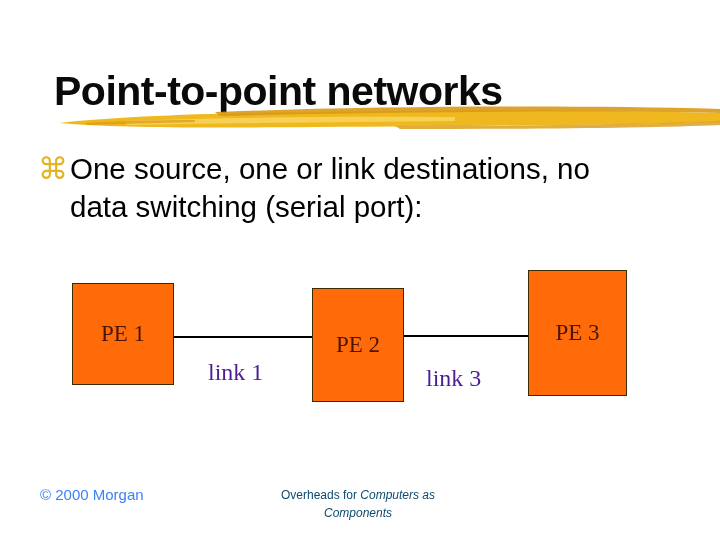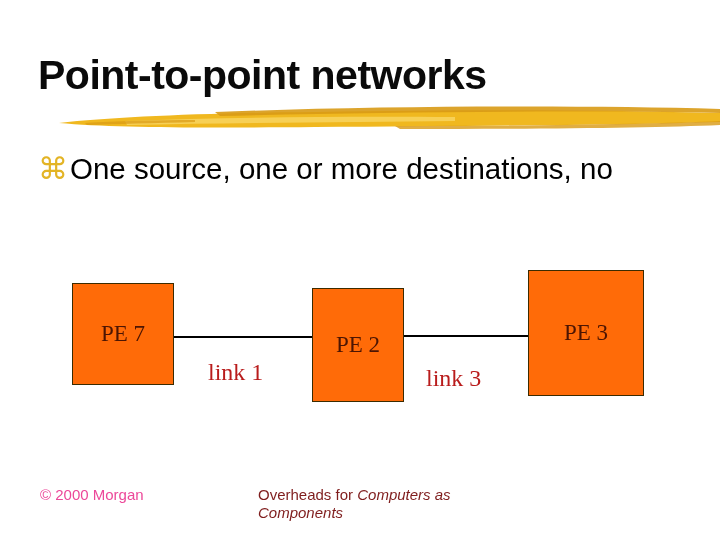--- a/index.html
+++ b/index.html
@@ -10,21 +10,21 @@
     background: #ffffff;
     overflow: hidden;
     font-family: "Liberation Sans", "DejaVu Sans", sans-serif;
   }
 
   
   .title {
     position: absolute;
     left: 38px;
     top: 52px;
-    margin: 0;
+    margin: 16px;
     font-size: 41px;
     font-weight: bold;
     color: #0a0a0a;
     letter-spacing: -0.5px;
     white-space: nowrap;
   }
 
   
   .brush {
     position: absolute;
@@ -61,65 +61,66 @@
     position: absolute;
     background: #FF6B08;
     border: 1px solid #3B2B00;
     display: flex;
     align-items: center;
     justify-content: center;
     box-sizing: border-box;
   }
   .node-pe1 { left: 72px;  top: 283px; width: 102px; height: 102px; }
   .node-pe2 { left: 312px; top: 288px; width: 92px;  height: 114px;  }
-  .node-pe3 { left: 528px; top: 270px; width: 116px; height: 126px; }
+  .node-pe3 { left: 528px; top: 270px; width: 99px; height: 126px; }
   .node-label {
     font-family: "Liberation Serif", "DejaVu Serif", serif;
     font-size: 23px;
     color: #4C1503;
   }
 
   
   .wire {
     position: absolute;
     height: 2px;
     background: #000000;
   }
   .wire-1 { left: 174px; top: 336px; width: 138px; }
   .wire-2 { left: 404px; top: 335px; width: 124px; }
 
   
   .link-label {
     position: absolute;
     font-family: "Liberation Serif", "DejaVu Serif", serif;
     font-size: 24px;
-    color: #b91c1c;
+    color: #4c1d95;
     white-space: nowrap;
   }
   .link-label-1 { left: 208px; top: 359px; }
   .link-label-2 { left: 426px; top: 365px; }
 
   
   .footer-left {
     position: absolute;
     left: 40px;
     top: 486px;
     font-size: 15px;
     line-height: 18px;
-    color: #ec4899;
+    color: #3b82f6;
   }
   .footer-left span { display: block; }
   .footer-center {
     position: absolute;
     left: 258px;
     top: 486px;
     width: 200px;
-    font-size: 15px;
+    text-align: center;
+    font-size: 12px;
     line-height: 18px;
-    color: #7f1d1d;
+    color: #0c4a6e;
   }
   .footer-center em { font-style: italic; }
 </style>
 </head>
 <body>
 
 <div class="slide">
 
   <h1 class="title">Point-to-point networks</h1>
 
@@ -127,29 +128,30 @@
     <path fill="#F0B81F" d="M4,24 C60,18 150,14 260,13 C420,10 560,11 665,14 L665,23 C560,26 420,27 260,28 C150,29 60,29 4,24 Z"></path>
     <path fill="#D89A15" opacity="0.9" d="M160,13 C320,7 520,6 665,10 L665,14 C520,11 330,13 165,17 Z"></path>
     <path fill="#D89A15" opacity="0.8" d="M340,27 C480,27 600,25 665,22 L665,26 C600,29 480,30 345,30 Z"></path>
     <path fill="#F7D35C" opacity="0.9" d="M70,22 C180,18 300,17 400,18 L400,22 C300,23 180,24 72,26 Z"></path>
     <path fill="#D89A15" opacity="0.7" d="M30,24 C60,22 100,21 140,21 L140,23 C100,24 60,25 32,26 Z"></path>
   </svg>
 
   <div class="bullet-block">
     <span class="bullet-icon">⌘</span>
     <div class="bullet-text">
-      <span>One source, one or more destinations, no</span>
+      <span>One source, one or link destinations, no</span>
+      <span>data switching (serial port):</span>
     </div>
   </div>
 
   <div class="wire wire-1"></div>
   <div class="wire wire-2"></div>
 
   <div class="node node-pe1">
-    <span class="node-label">PE 7</span>
+    <span class="node-label">PE 1</span>
   </div>
   <div class="node node-pe2">
     <span class="node-label">PE 2</span>
   </div>
   <div class="node node-pe3">
     <span class="node-label">PE 3</span>
   </div>
 
   <div class="link-label link-label-1">link 1</div>
   <div class="link-label link-label-2">link 3</div>

